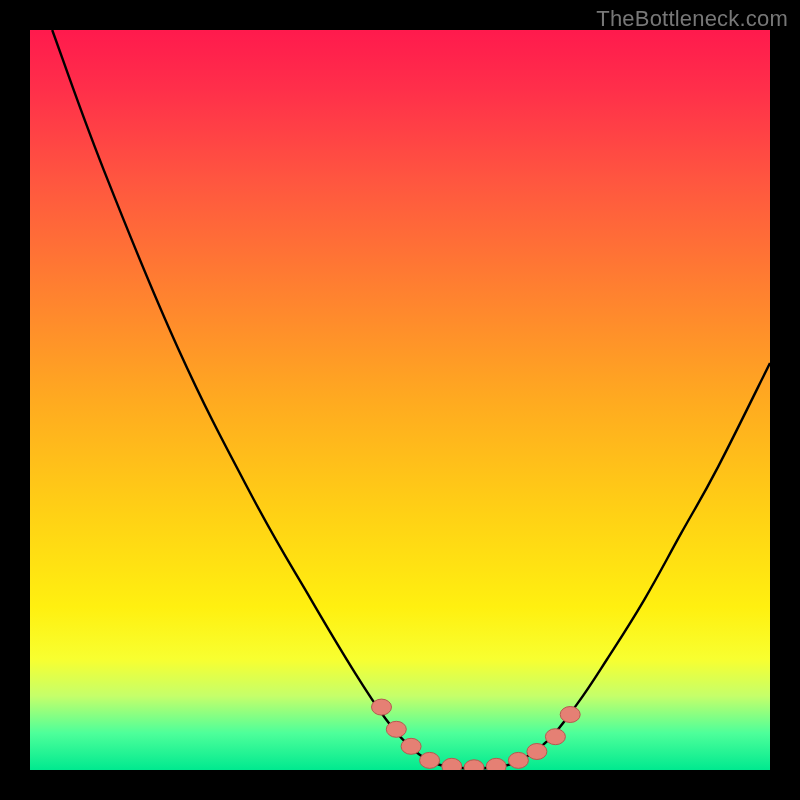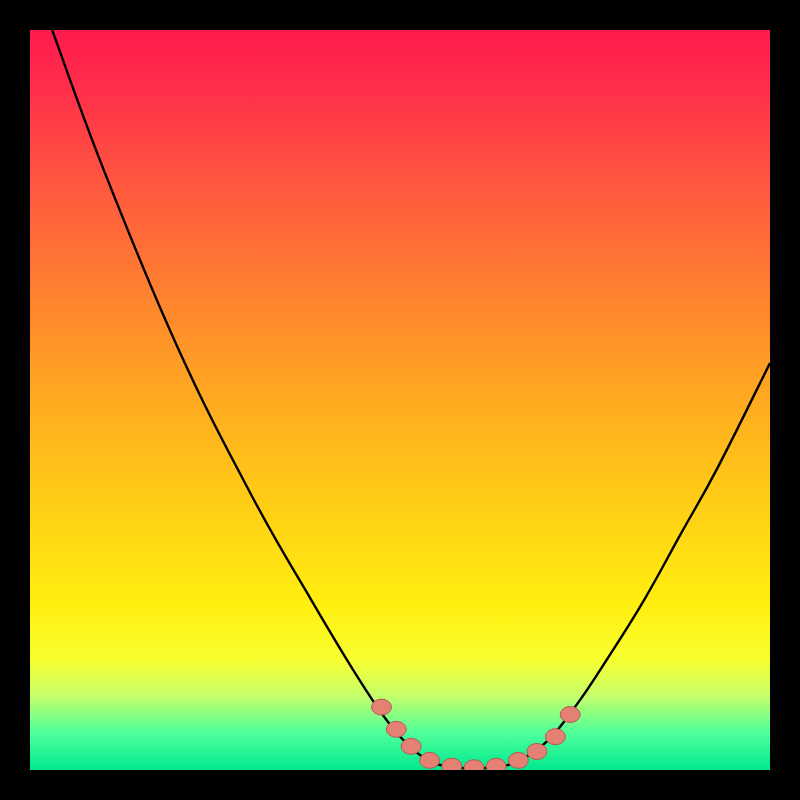--- a/index.html
+++ b/index.html
@@ -78,13 +78,14 @@
           <ellipse cx="444" cy="737.78" rx="10" ry="8" fill="#e58074" stroke="#b55a50" stroke-width="1"></ellipse>
           <ellipse cx="466.2" cy="736.3" rx="10" ry="8" fill="#e58074" stroke="#b55a50" stroke-width="1"></ellipse>
           <ellipse cx="488.40000000000003" cy="730.38" rx="10" ry="8" fill="#e58074" stroke="#b55a50" stroke-width="1"></ellipse>
           <ellipse cx="506.90000000000003" cy="721.5" rx="10" ry="8" fill="#e58074" stroke="#b55a50" stroke-width="1"></ellipse>
           <ellipse cx="525.4" cy="706.7" rx="10" ry="8" fill="#e58074" stroke="#b55a50" stroke-width="1"></ellipse>
           <ellipse cx="540.1999999999999" cy="684.5" rx="10" ry="8" fill="#e58074" stroke="#b55a50" stroke-width="1"></ellipse>
         </g>
     </svg>
   </div>
 
+  <div class="watermark">TheBottleneck.com</div>
 </div>
 
 </body></html>

